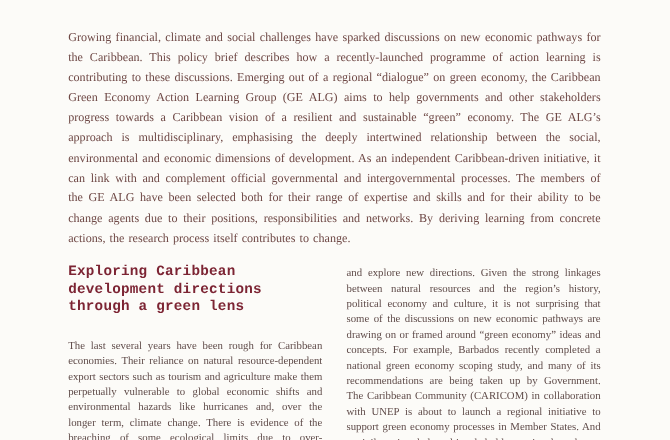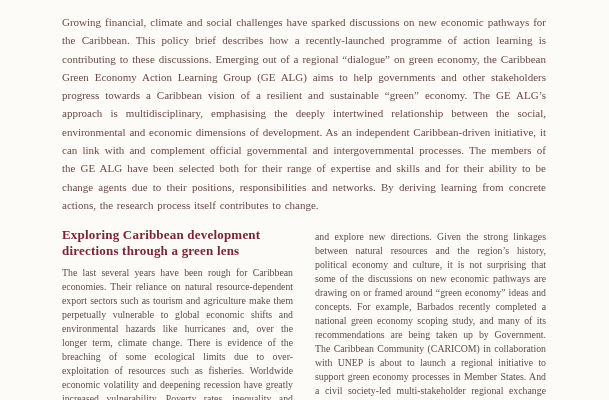--- a/index.html
+++ b/index.html
@@ -16,21 +16,21 @@
     width: 609px;
     height: 400px;
     overflow: hidden;
     background: var(--bg);
     font-family: "Liberation Serif", "DejaVu Serif", serif;
   }
   .page {
     box-sizing: border-box;
     width: 609px;
     height: 400px;
-    padding: 2px 63px 0 62px;
+    padding: 14px 63px 0 62px;
     overflow: hidden;
   }
   .intro {
     width: 484px;
     color: var(--body-ink);
     font-size: 11px;
     line-height: 18.3px;
     text-align: justify;
     word-spacing: 1px;
   }
@@ -40,22 +40,22 @@
     margin-top: 13px;
   }
   .col {
     width: 231px;
     flex: 0 0 231px;
   }
   .col-right {
     padding-top: 3px;
   }
   .article-heading {
-    margin: 0 0 7px 0;
-    font-family: Liberation Serif, serif;
+    margin: 0 0 21px 0;
+    font-family: Liberation Mono, monospace;
     font-weight: bold;
     font-size: 13px;
     line-height: 16px;
     color: var(--heading-ink);
     letter-spacing: 0.2px;
   }
   .body-par {
     margin: 0;
     color: var(--col-ink);
     font-size: 9.8px;

